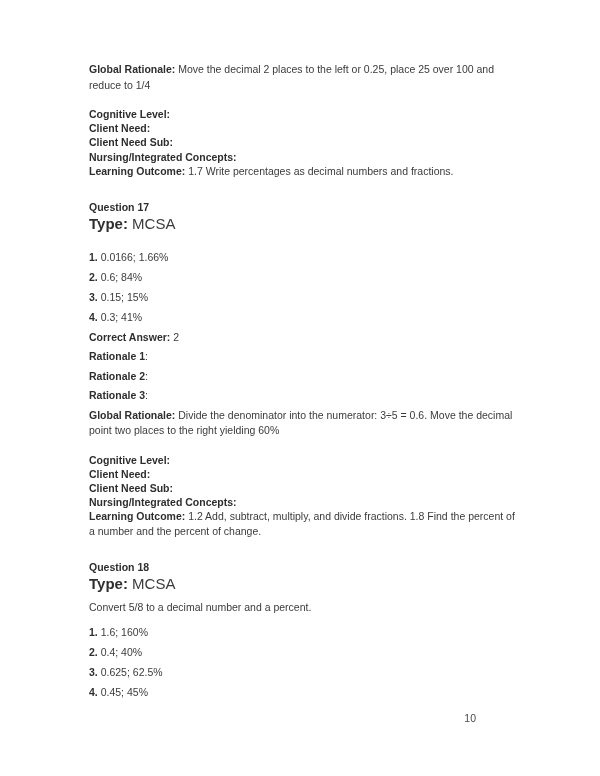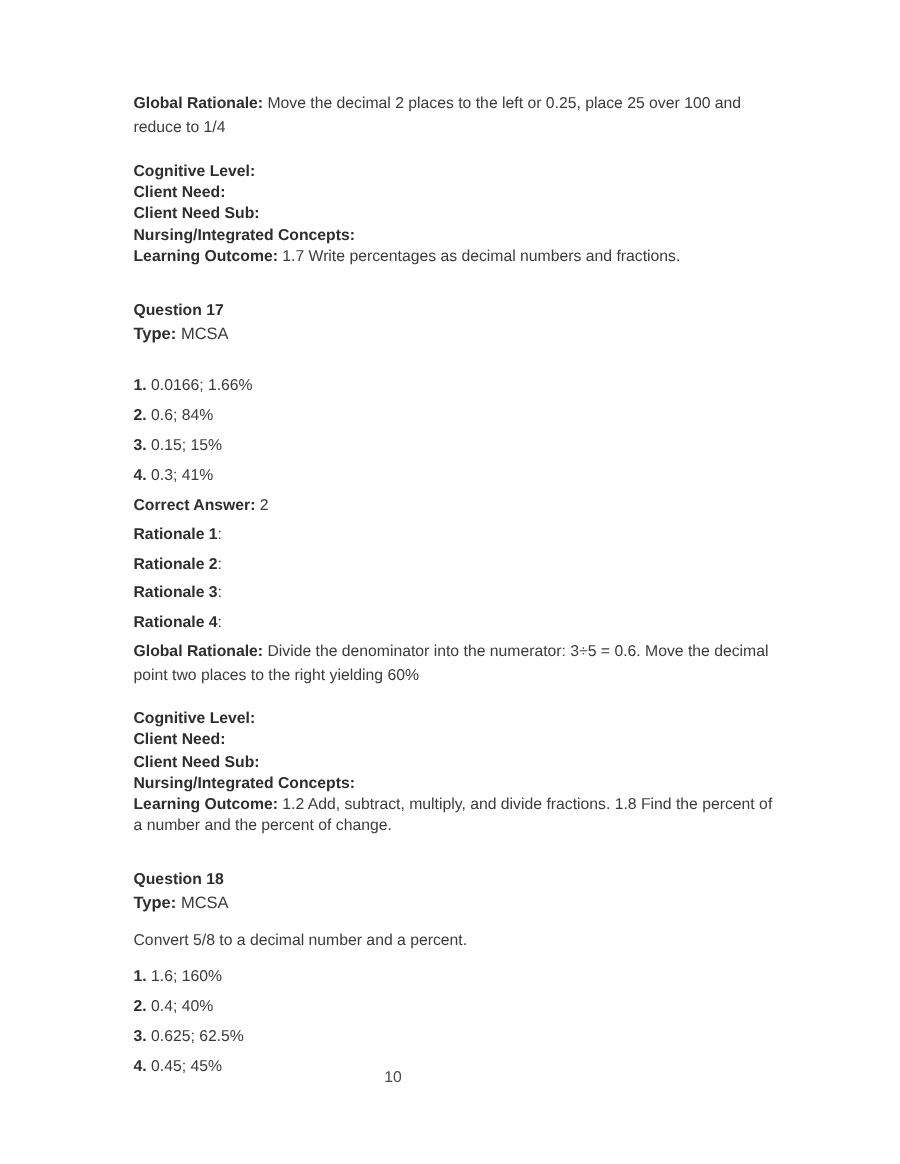--- a/index.html
+++ b/index.html
@@ -58,35 +58,35 @@
     margin: 0 0 4px 0;
   }
   .qhead {
     font-size: 10.5px;
     line-height: 15.8px;
     margin: 0;
     font-weight: bold;
     color: #2e2e2e;
   }
   .typeline {
-    font-size: 11px;
+    font-size: 15px;
     line-height: 15.8px;
     margin: 0;
   }
   .stem {
     font-size: 10.5px;
     line-height: 15.5px;
     margin: 0;
   }
   .pagenum {
     position: absolute;
     left: 0;
     right: 0;
     top: 712px;
-    text-align: center;
+    text-align: right;
     font-size: 10.5px;
     color: #4a4a4a;
     margin-left: 48px;
   }
 </style>
 </head>
 <body>
 
 <div class="page">
   <div class="content">
@@ -113,21 +113,20 @@
 
     <p class="opt-line"><b>1.</b><span> 0.0166; 1.66%</span></p>
     <p class="opt-line"><b>2.</b><span> 0.6; 84%</span></p>
     <p class="opt-line"><b>3.</b><span> 0.15; 15%</span></p>
     <p class="opt-line"><b>4.</b><span> 0.3; 41%</span></p>
 
     <p class="rat-line"><b>Correct Answer:</b><span> 2</span></p>
     <p class="rat-line"><b>Rationale 1</b><span>:</span></p>
     <p class="rat-line"><b>Rationale 2</b><span>:</span></p>
     <p class="rat-line"><b>Rationale 3</b><span>:</span></p>
-    <p class="rat-line"><b>Rationale 4</b><span>:</span></p>
 
     <p class="para"><b>Global Rationale:</b><span> Divide the denominator into the numerator: 3÷5 = 0.6. Move the decimal point two places to the right yielding 60%</span></p>
 
     <div class="gap-block"></div>
 
     <p class="meta-line"><b>Cognitive Level:</b><span></span></p>
     <p class="meta-line"><b>Client Need:</b><span></span></p>
     <p class="meta-line"><b>Client Need Sub:</b><span></span></p>
     <p class="meta-line"><b>Nursing/Integrated Concepts:</b><span></span></p>
     <p class="meta-line"><b>Learning Outcome:</b><span> 1.2 Add, subtract, multiply, and divide fractions. 1.8 Find the percent of a number and the percent of change.</span></p>

